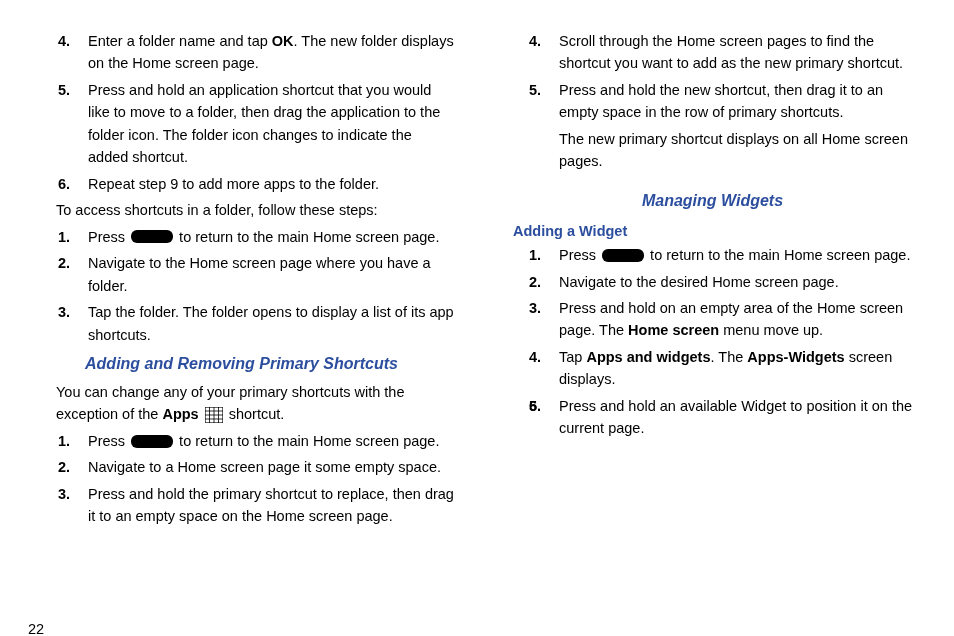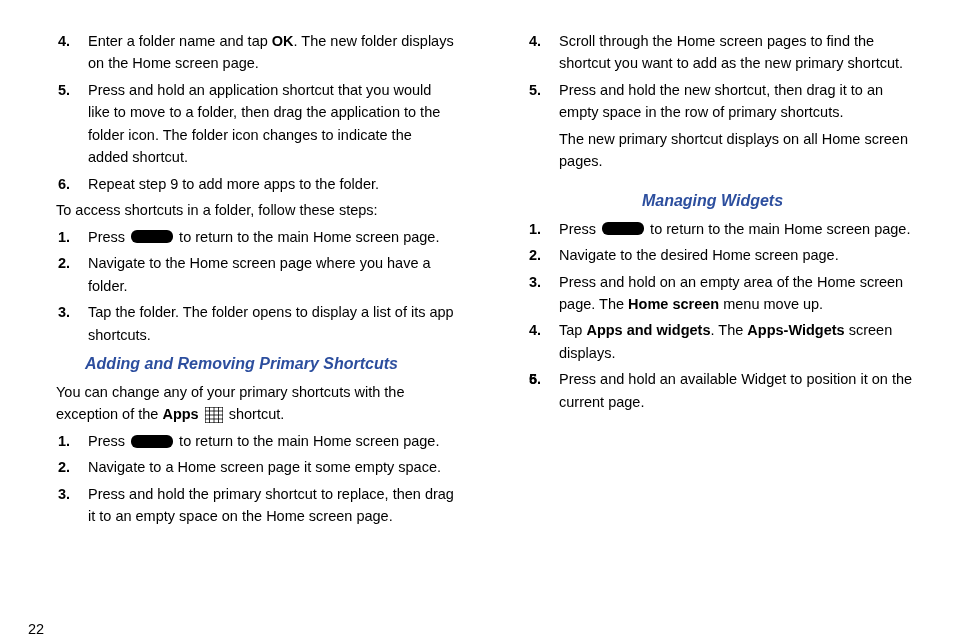--- a/index.html
+++ b/index.html
@@ -158,20 +158,21 @@
       </li>
       <li>
         <span class="num">5.</span>
         <span>Press and hold the new shortcut, then drag it to an empty space in the row of primary shortcuts.</span>
       </li>
     </ol>
     <p class="para-cont">The new primary shortcut displays on all Home screen pages.</p>
 
     <h3 class="heading-blue-italic">Managing Widgets</h3>
 
+    <h4 class="heading-blue-small">Adding a Widget</h4>
 
     <ol>
       <li>
         <span class="num">1.</span>
         <span><span>Press </span><span class="icon-home"></span><span> to return to the main Home screen page.</span></span>
       </li>
       <li>
         <span class="num">2.</span>
         <span>Navigate to the desired Home screen page.</span>
       </li>

